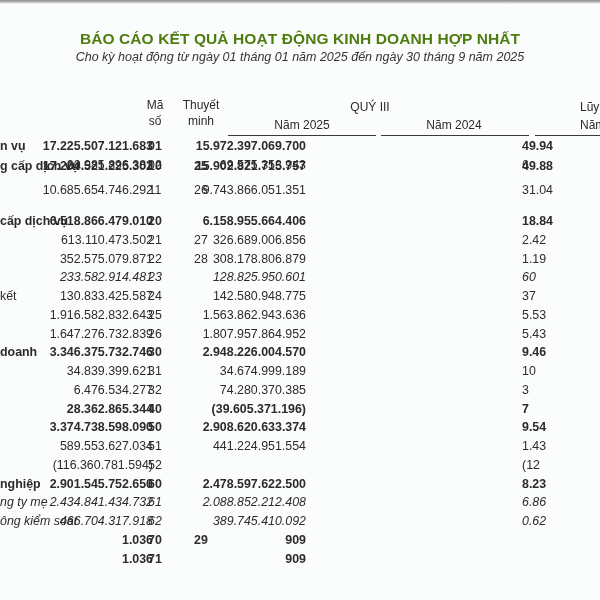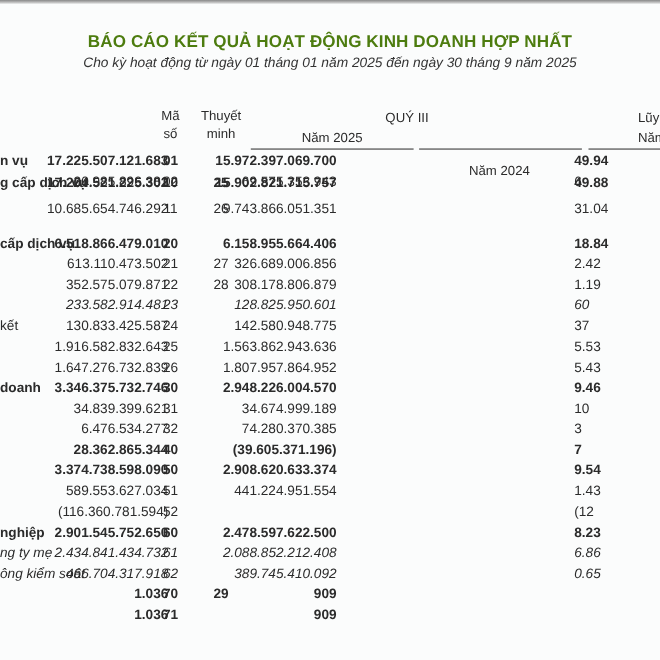--- a/index.html
+++ b/index.html
@@ -107,21 +107,21 @@
 <div class="title">BÁO CÁO KẾT QUẢ HOẠT ĐỘNG KINH DOANH HỢP NHẤT</div>
 <div class="subtitle">Cho kỳ hoạt động từ ngày 01 tháng 01 năm 2025 đến ngày 30 tháng 9 năm 2025</div>
 
 <div class="hdr center" style="left:140px; top:98px; width:30px;">Mã</div>
 <div class="hdr center" style="left:140px; top:114px; width:30px;">số</div>
 <div class="hdr center" style="left:176px; top:98px; width:50px;">Thuyết</div>
 <div class="hdr center" style="left:176px; top:114px; width:50px;">minh</div>
 
 <div class="hdr center" style="left:300px; top:100px; width:140px;">QUÝ III</div>
 <div class="hdr center" style="left:232px; top:118px; width:140px;">Năm 2025</div>
-<div class="hdr center" style="left:384px; top:118px; width:140px;margin-top:30px;">Năm 2024</div>
+<div class="hdr center" style="left:384px; top:118px; width:140px;">Năm 2024</div>
 <div class="hdr" style="left:580px; top:100px;">Lũy</div>
 <div class="hdr" style="left:580px; top:118px;">Năm</div>
 
 <div class="uline" style="left:228px; top:135px; width:148px;"></div>
 <div class="uline" style="left:381px; top:135px; width:148px;"></div>
 <div class="uline" style="left:535px; top:135px; width:65px;"></div>
 
 <div id="rows">
     <div class="row bold" style="top: 137px;">
     <span class="label">n vụ</span>
@@ -281,21 +281,21 @@
     <span class="v1">2.434.841.434.732</span>
     <span class="v2">2.088.852.212.408</span>
     <span class="v3">6.86</span>
   </div>
     <div class="row italic" style="top: 512px;">
     <span class="label">ông kiểm soát</span>
     <span class="code">62</span>
     <span class="note"></span>
     <span class="v1">466.704.317.918</span>
     <span class="v2">389.745.410.092</span>
-    <span class="v3">0.65</span>
+    <span class="v3">0.62</span>
   </div>
     <div class="row bold" style="top: 530.75px;">
     <span class="label"></span>
     <span class="code">70</span>
     <span class="note">29</span>
     <span class="v1">1.036</span>
     <span class="v2">909</span>
     <span class="v3"></span>
   </div>
     <div class="row bold" style="top: 549.5px;">

